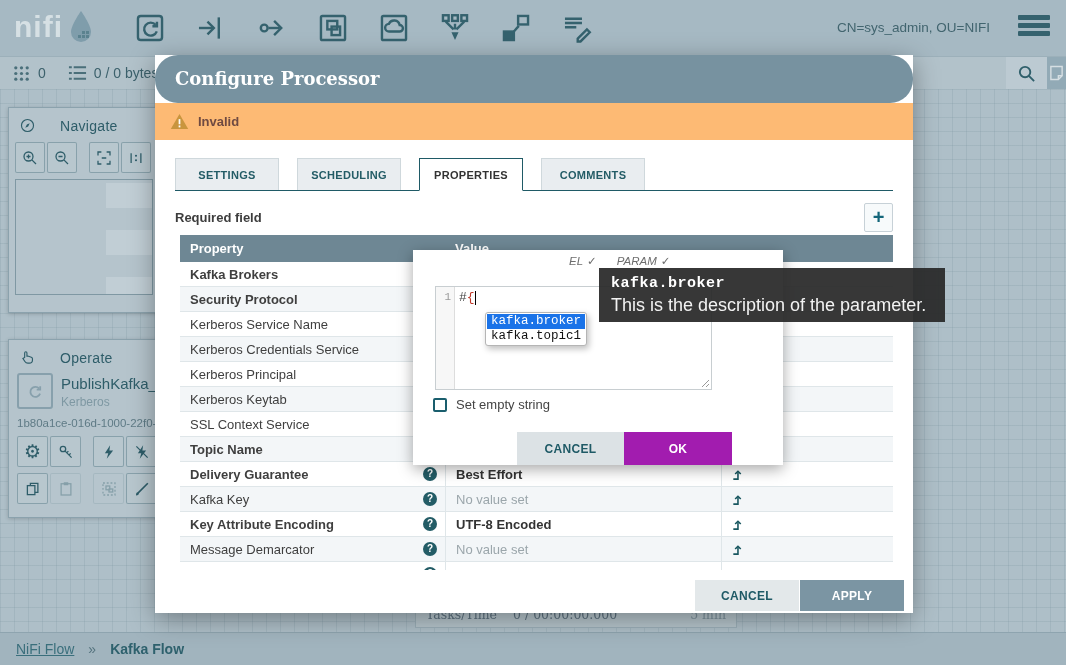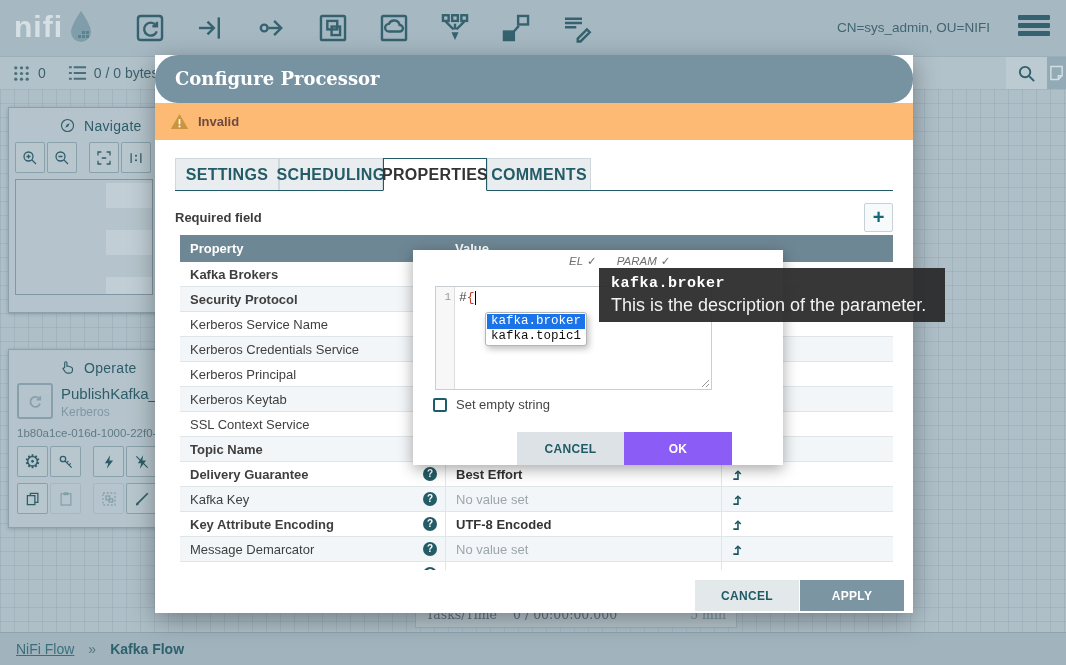--- a/index.html
+++ b/index.html
@@ -41,25 +41,25 @@
     background-size:14px 14px; }
   .bg-processor { position:absolute; left:415px; top:600px; width:322px; height:28px;
     background:#b7c6cd; border:1px solid #9cb0b9; z-index:2; display:flex; align-items:center;
     font-family:"DejaVu Serif", serif; font-size:12.5px; color:#5d7280; padding:0 10px; }
   .bg-processor .stat-value { margin-left:16px; }
   .bg-processor .stat-window { margin-left:auto; color:#7c929d; }
 
   
   .panel { position:absolute; left:8px; width:152px; background:#b5c4cc;
     border:1px solid #8ba2ad; box-shadow:0 1px 4px rgba(0,0,0,.18); z-index:3; overflow:hidden; }
-  .panel-header { display:flex; align-items:center; gap:8px; padding:9px 10px 6px 10px;
-    color:#2e5d69; font-size:14px; letter-spacing:.3px;margin-left:40px; }
+  .panel-header { display:flex; align-items:center; gap:24px; padding:9px 10px 6px 10px;
+    color:#2e5d69; font-size:14px; letter-spacing:.3px; }
   .panel-header svg { width:17px; height:17px; stroke:#2e5d69; fill:none; stroke-width:1.6; }
   #navigate-panel { top:107px; height:206px; }
-  #operate-panel { top:349px; height:179px; }
+  #operate-panel { top:339px; height:179px; }
   .btn-row { display:flex; padding:2px 6px 0 6px; }
   .sq-btn { width:31px; height:31px; border:1px solid rgba(46,93,105,.35); border-radius:2px;
     display:flex; align-items:center; justify-content:center; color:#2e5d69; margin-right:2px;
     background:rgba(255,255,255,.05); cursor:pointer; }
   .sq-btn svg { width:18px; height:18px; stroke:currentColor; fill:none; stroke-width:1.7; }
   .sq-btn.disabled { opacity:.35; }
   .btn-gap { width:10px; }
   .minimap { margin:6px 6px 0 6px; height:116px; border:1px solid #7f98a3; position:relative; overflow:hidden; }
   .mini-block { position:absolute; right:0; width:46px; height:25px; background:#c1ced5; }
   .stamp { position:absolute; left:8px; top:33px; width:36px; height:36px; border:2px solid #87a0ac;
@@ -84,22 +84,22 @@
 
   
   .dialog { position:absolute; left:155px; top:55px; width:758px; height:558px; background:#fff;
     box-shadow:0 6px 24px rgba(0,0,0,.35); z-index:10; }
   .dialog-header { height:48px; background:#7792a0; color:#fff; font-family:"DejaVu Serif", serif;
     font-weight:bold; font-size:18px; line-height:48px; padding-left:20px;border-radius:23px; }
   .invalid-bar { height:37px; background:#fdba74; display:flex; align-items:center; gap:9px; padding-left:15px; }
   .invalid-text { color:#6f4a41; font-weight:bold; font-size:13px; }
   .tabs { position:absolute; top:103px; left:20px; right:20px; height:33px;
     border-bottom:1px solid #1f5a66; display:flex; }
-  .tab { width:104px; margin-right:0; background:#e9edf0; border:1px solid #cfd8dc; border-bottom:none;
-    color:#235c66; font-size:16px; font-weight:bold; display:flex; align-items:center;
+  .tab { width:104px; margin-right:18px; background:#e9edf0; border:1px solid #cfd8dc; border-bottom:none;
+    color:#235c66; font-size:11px; font-weight:bold; display:flex; align-items:center;
     justify-content:center; cursor:pointer; letter-spacing:.3px; }
   .tab.active { background:#fff; border:1px solid #1f5a66; border-bottom:1px solid #fff;
     margin-bottom:-1px; color:#333; }
   .required-row { position:absolute; top:148px; left:20px; right:20px; height:30px; }
   .required-label { line-height:30px; font-size:13px; font-weight:bold; color:#3d3d3d; }
   .add-btn { position:absolute; right:0; top:0; width:29px; height:29px; border:1px solid #c7d1d7;
     background:#f7fafb; border-radius:2px; color:#14667a; font-size:20px; font-weight:bold;
     text-align:center; line-height:27px; cursor:pointer; }
   .prop-table { position:absolute; top:180px; left:25px; width:713px; height:335px; overflow:hidden;
     font-size:13px; }
@@ -143,21 +143,21 @@
     border-radius:3px; box-shadow:2px 3px 6px rgba(0,0,0,.25); padding:1px;
     font-family:"Liberation Mono", monospace; font-size:12.5px; z-index:31; }
   .ac-item { padding:0 4px; color:#111; white-space:nowrap; line-height:15px; cursor:pointer; }
   .ac-item.selected { background:#1a73e8; color:#fff; }
   .cb-row { position:absolute; left:20px; top:147px; display:flex; align-items:center; gap:9px; }
   .checkbox { width:14px; height:14px; border:2px solid #1a5e6d; border-radius:2px; background:#fff; cursor:pointer; }
   .cb-label { font-size:13px; color:#444; }
   .ve-btn { position:absolute; top:182px; height:33px; width:107px; display:flex; align-items:center;
     justify-content:center; font-size:12px; font-weight:bold; cursor:pointer; letter-spacing:.3px; }
   .ve-cancel { left:104px; background:#dce2e5; color:#1f5a66; }
-  .ve-ok { left:211px; width:108px; background:#8b5cf6; color:#fff; }
+  .ve-ok { left:211px; width:108px; background:#a21caf; color:#fff; }
 
   
   .param-tooltip { position:absolute; left:599px; top:268px; width:346px; height:54px;
     background:rgba(40,40,40,.93); z-index:40; color:#fff; padding:7px 12px; }
   .tt-title { font-family:"Liberation Mono", monospace; font-weight:bold; font-size:15px; letter-spacing:.5px; }
   .tt-desc { font-size:18px; margin-top:3px; color:#f2f2f2; }
 </style>
 </head>
 <body>
 

